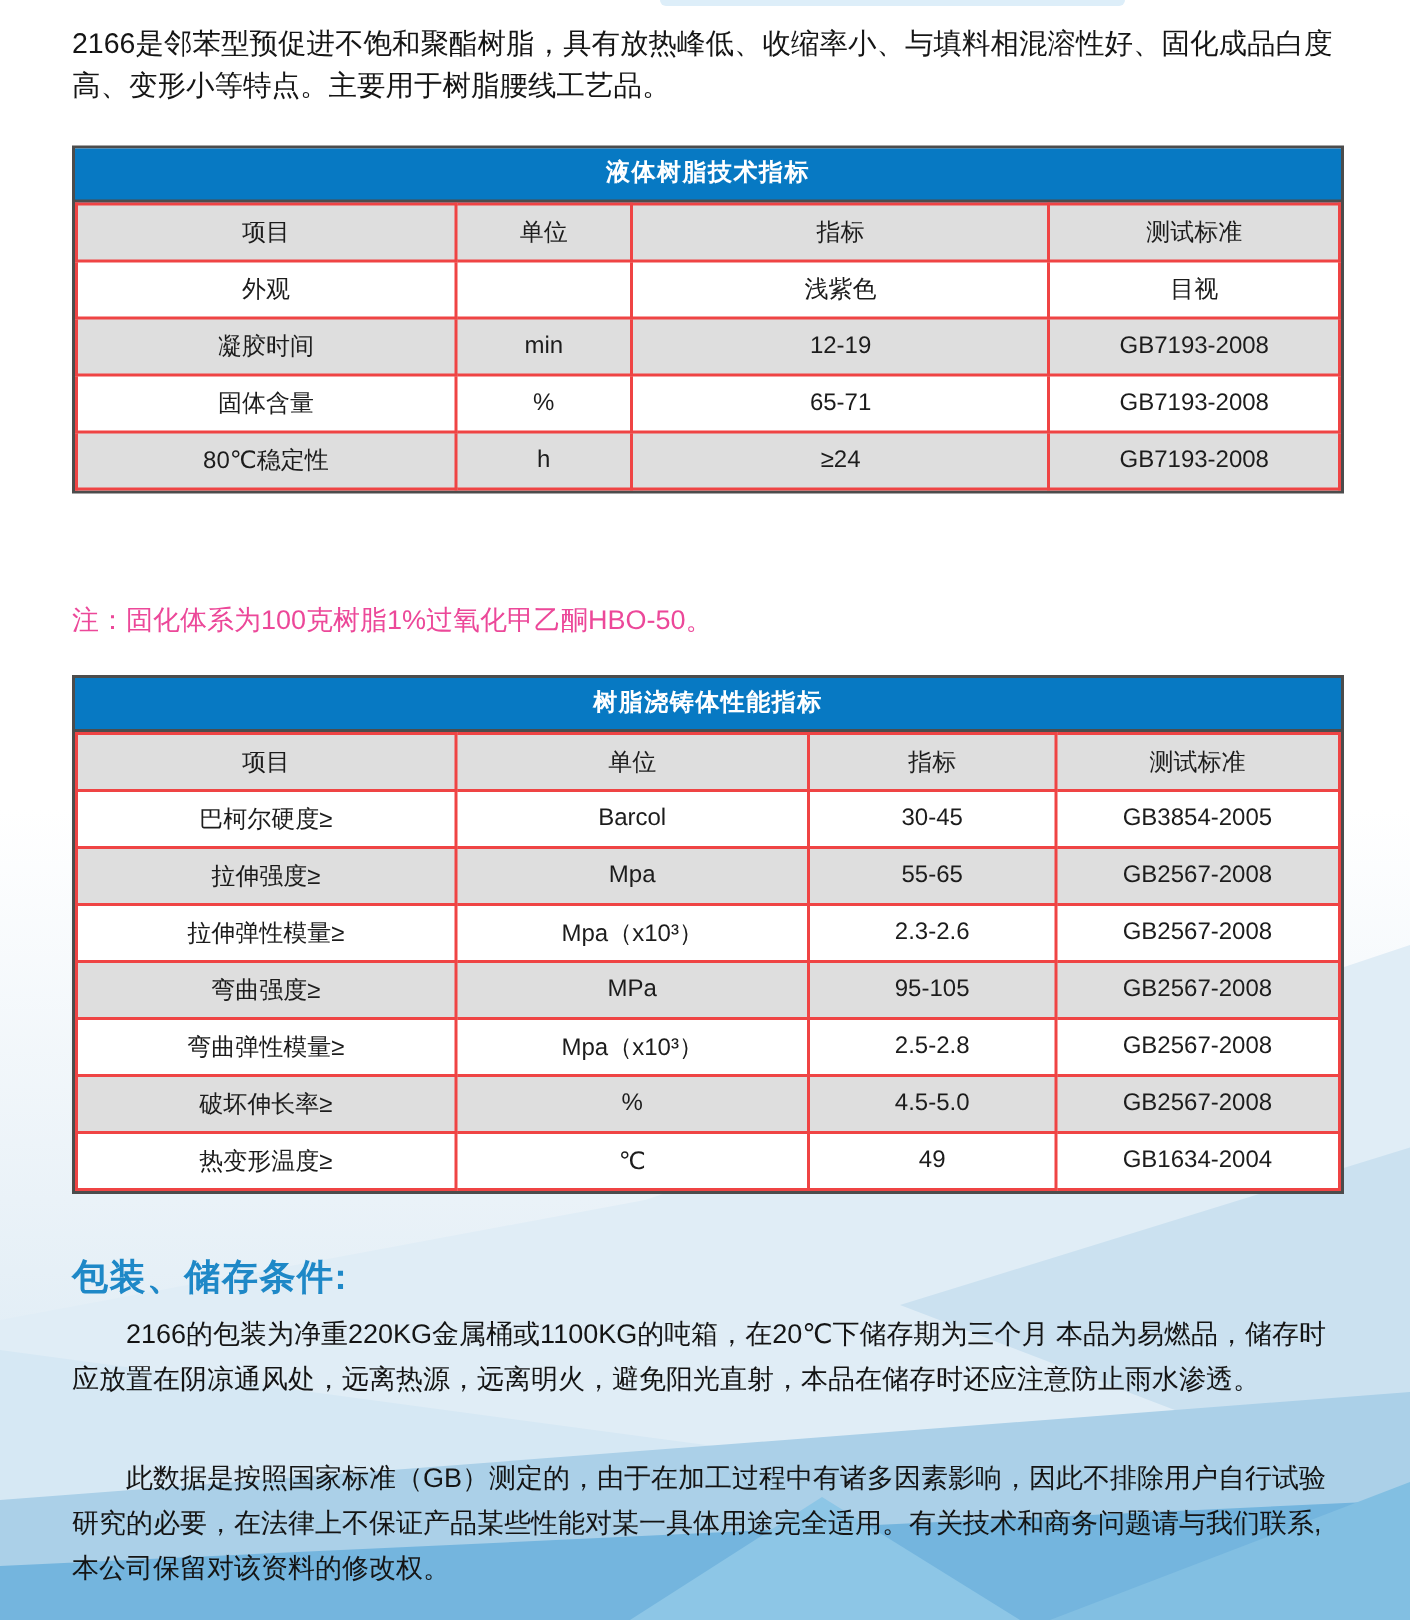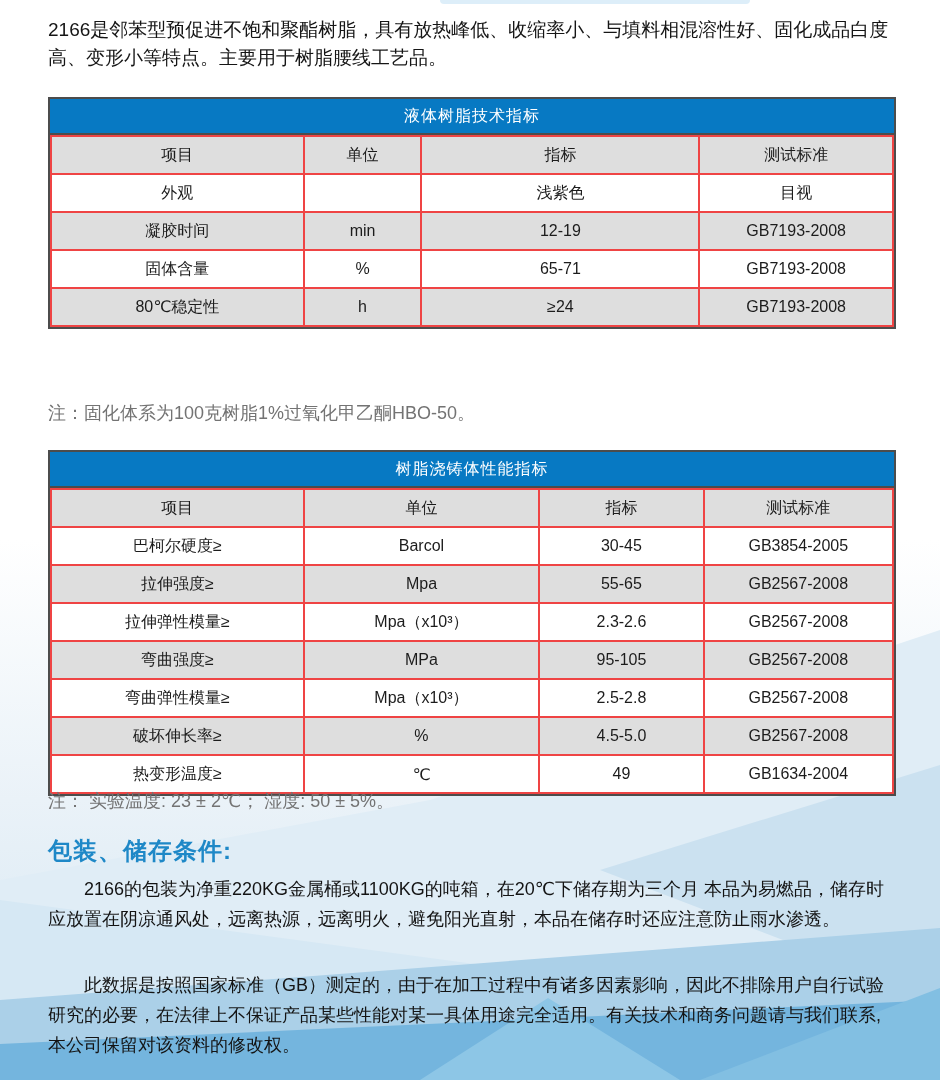--- a/index.html
+++ b/index.html
@@ -11,29 +11,29 @@
   .top-glow{position:absolute;left:440px;top:0;width:310px;height:4px;
     background:#ddeef9;border-radius:0 0 4px 4px;}
 
   .intro{position:absolute;left:48px;top:16px;width:846px;
     font-size:19px;line-height:28px;font-weight:500;color:#151515;}
 
   .table-wrap{position:absolute;left:48px;width:844px;border:2px solid #4c4c4c;background:#fff;}
   #table1-wrap{top:97px;}
   #table2-wrap{top:450px;}
   .table-title{height:34px;line-height:34px;text-align:center;
-    background:var(--table-title-bg,#0779c3);color:#fff;font-size:16px;font-weight:400;
+    background:var(--table-title-bg,#0779c3);color:#fff;font-size:16px;font-weight:700;
     border-bottom:2px solid #4c4c4c;letter-spacing:1px;}
   table{width:100%;border-collapse:collapse;table-layout:fixed;}
   td{border:2px solid #ef4444;height:36px;text-align:center;vertical-align:middle;
     font-size:16px;color:#1c1c1c;padding:0 4px;}
   tr.head td{background:var(--row-alt-bg,#dedede);}
   tr.alt td{background:var(--row-alt-bg,#dedede);}
 
-  .note{position:absolute;left:48px;width:846px;font-size:18px;color:#737373;font-weight:500;}
+  .note{position:absolute;left:48px;width:846px;font-size:18px;color:#ec4899;font-weight:500;}
   #note1{top:401px;}
   #note2{top:789px;}
 
   .section-heading{position:absolute;left:48px;top:835px;font-size:24px;font-weight:bold;
     color:var(--heading-blue,#1e88c7);letter-spacing:1px;}
 
   .body-para{position:absolute;left:48px;width:846px;font-size:18px;line-height:30px;
     color:#141414;text-indent:2em;font-weight:500;}
   #para1{top:874px;}
   #para2{top:970px;}
@@ -168,21 +168,20 @@
             <tr>
               <td>热变形温度≥</td>
               <td>℃</td>
               <td>49</td>
               <td>GB1634-2004</td>
             </tr>
           </tbody>
       </table>
     </div>
 
-    <div class="note" id="note2">注： 实验温度: 23 ± 2℃； 湿度: 50 ± 5%。</div>
 
     <div class="section-heading">包装、储存条件:</div>
 
     <div class="body-para" id="para1">2166的包装为净重220KG金属桶或1100KG的吨箱，在20℃下储存期为三个月 本品为易燃品，储存时应放置在阴凉通风处，远离热源，远离明火，避免阳光直射，本品在储存时还应注意防止雨水渗透。</div>
     <div class="body-para" id="para2">此数据是按照国家标准（GB）测定的，由于在加工过程中有诸多因素影响，因此不排除用户自行试验研究的必要，在法律上不保证产品某些性能对某一具体用途完全适用。有关技术和商务问题请与我们联系,本公司保留对该资料的修改权。</div>
 
   </div>
 </div>
 
 </body></html>

